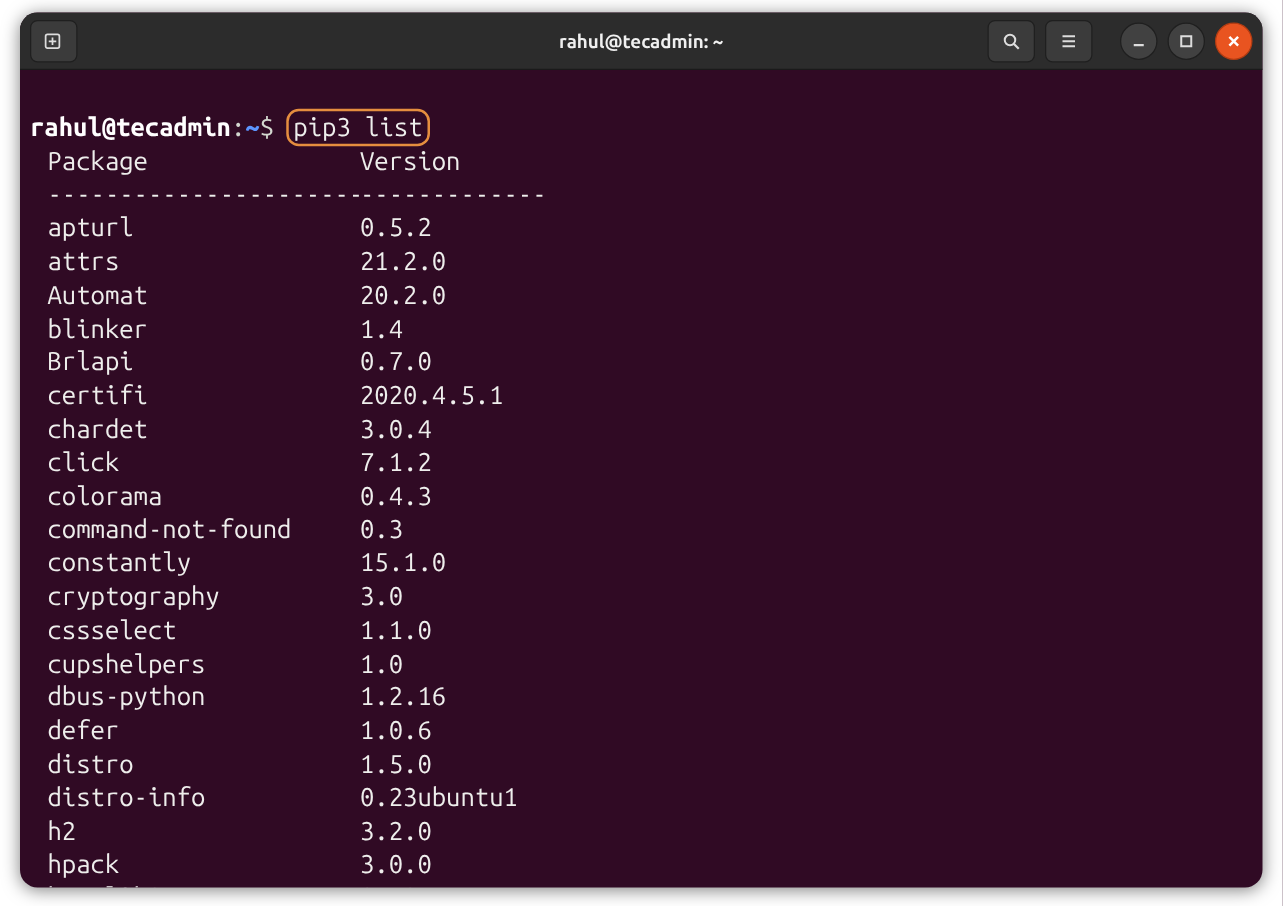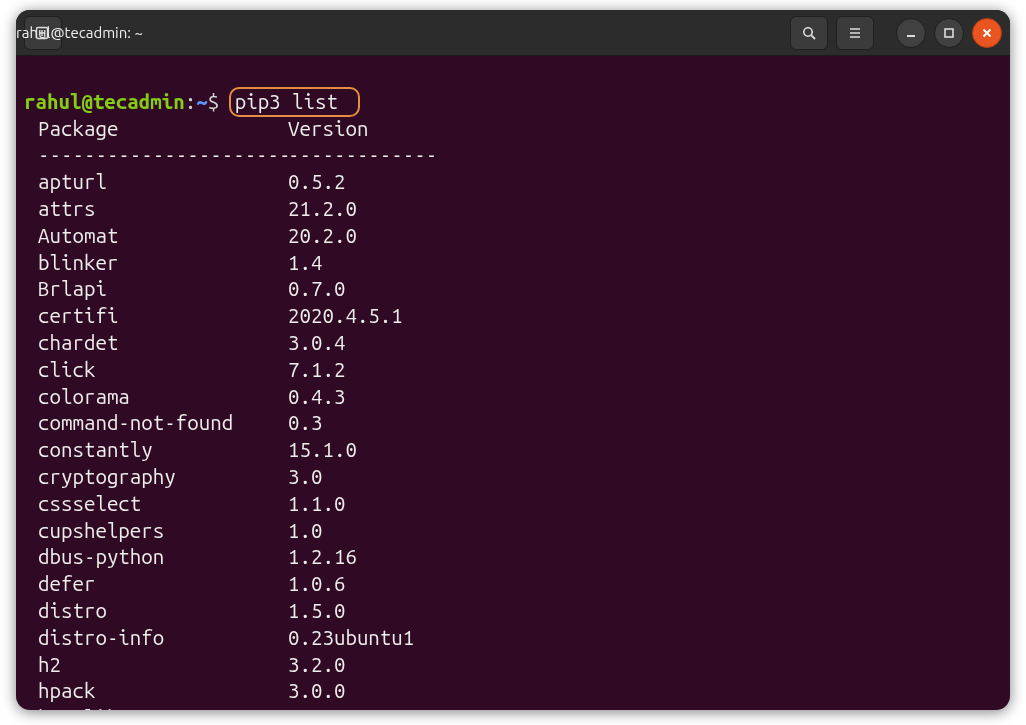--- a/index.html
+++ b/index.html
@@ -47,41 +47,42 @@
   }
   .hb-btn.close {
     background: #e95420;
     border-color: #b33c12;
   }
   .hb-btn svg { display:block; }
   .titlebar .spacer { flex: 1; }
   .title-text {
     position: absolute;
     left: 0; right: 0;
+    text-align: center;
     pointer-events: none;
-    font-weight: 400;
+    font-weight: 700;
     color: #f0f0f0;
   }
   .term {
     height: calc(100% - 46px);
     padding: 6px 8px 8px 8px;
     color: #eeeeec;
     font-size: 20.5px;
     line-height: 26.8px;
     white-space: pre;
     overflow: hidden;
   }
-  .prompt-user { color: #84cc16; font-weight: bold; }
+  .prompt-user { color: #ffffff; font-weight: bold; }
   .prompt-colon { color: #d3d7cf; }
   .prompt-path { color: #5c95ff; font-weight: bold; }
   .prompt-dollar { color: #d3d7cf; }
   .cmd-highlight {
     border: 2.5px solid #e58e3f;
     border-radius: 10px;
-    padding: 1px 20px 2px 4px;
+    padding: 1px 4px 2px 4px;
     margin-left: -2px;
   }
   .pkg-line { display: block; }
   .pkg-name { display: inline-block; width: 250px; margin-left: 14px; }
 </style>
 </head>
 <body>
 
 <div class="window">
   <div class="titlebar">

